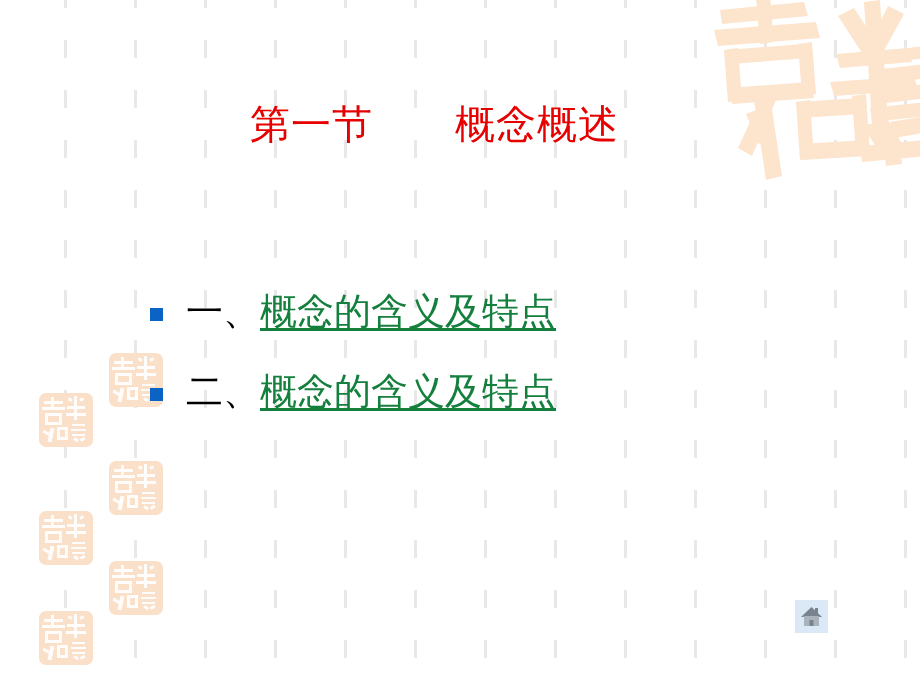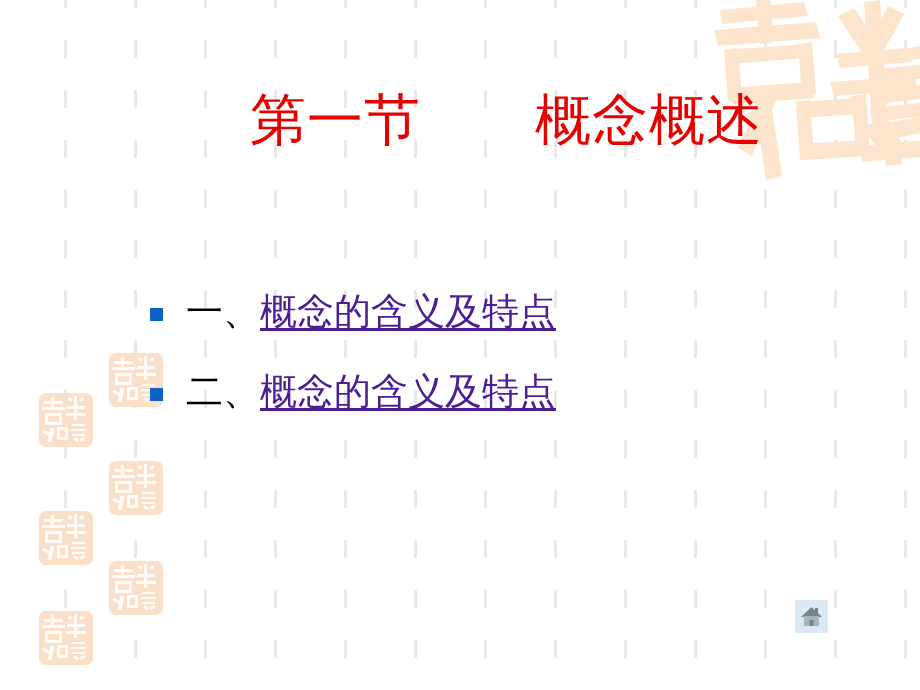--- a/index.html
+++ b/index.html
@@ -50,24 +50,24 @@
     position: absolute;
     width: 56px;
     height: 56px;
   }
 
   
   .title {
     position: absolute;
     left: 250px;
     top: 92px;
-    font-size: 56px;
+    font-size: 40px;
     line-height: 64px;
     color: #e60000;
-    font-family: Liberation Mono, monospace;
+    font-family: Liberation Sans, sans-serif;
     font-weight: 400;
     letter-spacing: 1px;
     white-space: pre;
   }
 
   
   .bullets {
     position: absolute;
     left: 150px;
     top: 272px;
@@ -89,21 +89,21 @@
   .bullet-index {
     font-size: 37px;
     line-height: 46px;
     color: #000000;
     white-space: pre;
     flex: 0 0 auto;
   }
   .bullet-link {
     font-size: 37px;
     line-height: 46px;
-    color: #4c1d95;
+    color: #15803d;
     text-decoration: underline;
     text-underline-offset: 4px;
     white-space: pre;
     cursor: pointer;
     flex: 0 0 auto;
   }
 
   
   .home-button {
     position: absolute;

